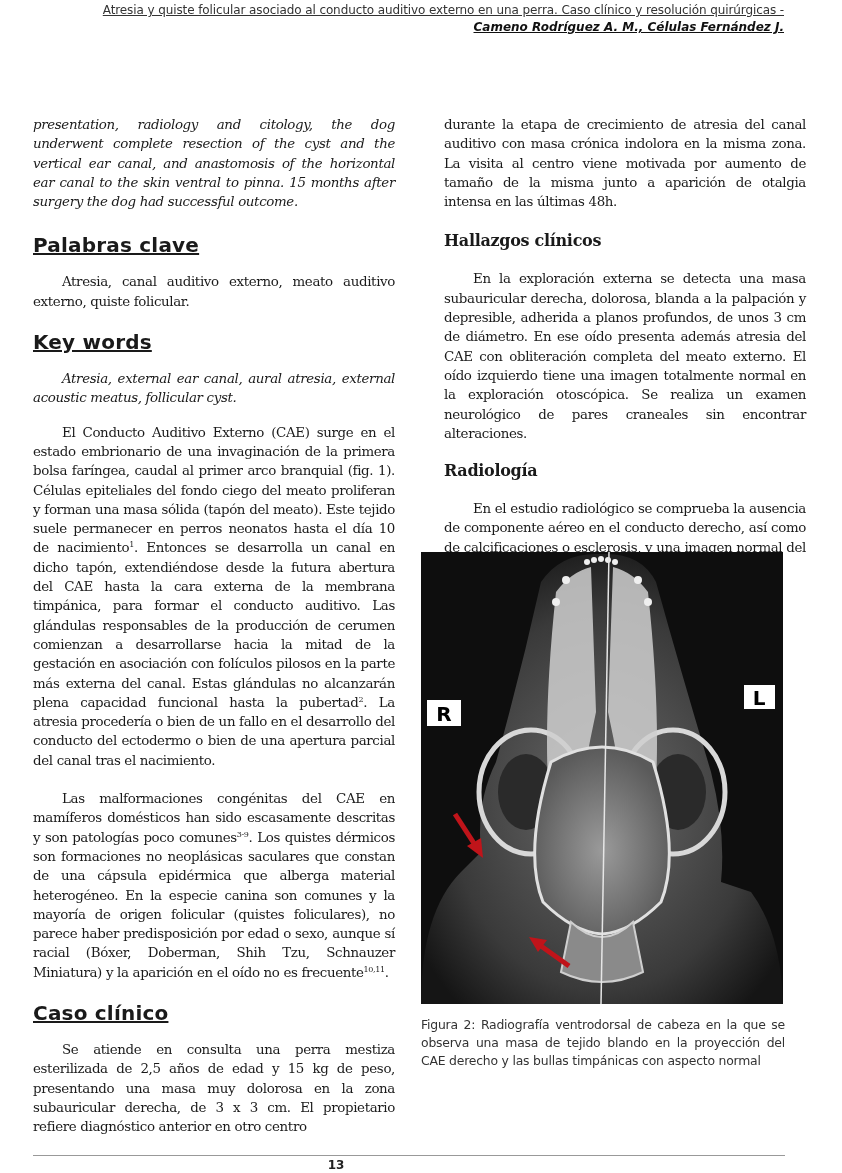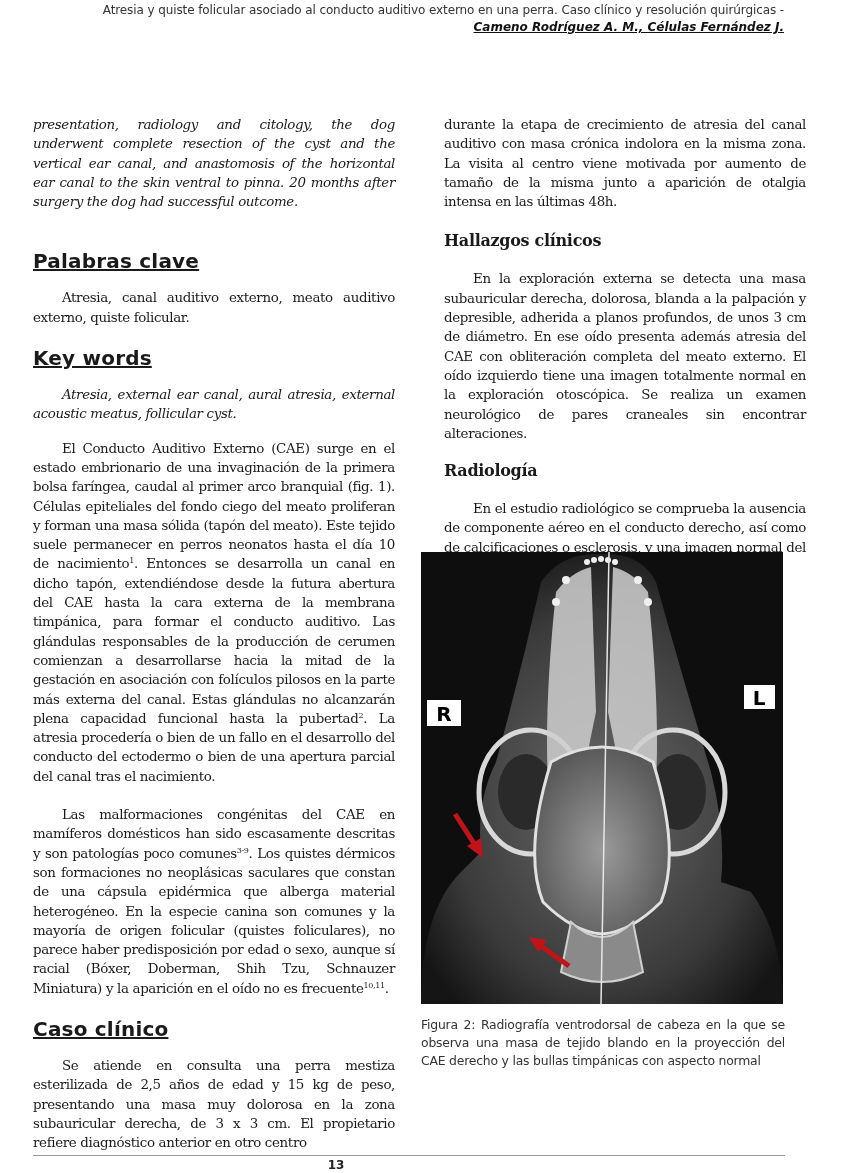--- a/index.html
+++ b/index.html
@@ -1,18 +1,18 @@
 <!DOCTYPE html>
 <html><head>
 <meta charset="utf-8">
 <style>
   html, body { margin: 0; padding: 0; background: #ffffff; }
   body { width: 842px; height: 1173px; position: relative; overflow: hidden; color: #1a1a1a; }
   .running-header { position: absolute; top: 2px; right: 58px; text-align: right; font-family: "DejaVu Sans", sans-serif; font-size: 12px; line-height: 17px; color: #333; }
-  .running-header .title { letter-spacing: -0.1px; }
+  .running-header .title { text-decoration: underline; letter-spacing: -0.1px; }
   .running-header .authors { font-weight: bold; font-style: italic; text-decoration: underline; color: #111; }
   .col { position: absolute; top: 115px; width: 362px; font-family: "DejaVu Serif", serif; font-size: 13.4px; line-height: 19.3px; text-align: justify; letter-spacing: -0.35px; }
   .col-left { left: 33px; }
   .col-right { left: 444px; }
   .col p { margin: 0; text-indent: 29px; }
   .col p.noindent { text-indent: 0; }
   .col p.italic { font-style: italic; }
   h2.sec { font-family: "DejaVu Sans", sans-serif; font-weight: bold; font-size: 20px; text-decoration: underline; margin: 0; color: #1a1a1a; letter-spacing: 0.2px; line-height: 24px; }
   h3.sub { font-family: "DejaVu Serif", serif; font-weight: bold; font-size: 16px; margin: 0; color: #1a1a1a; letter-spacing: -0.3px; line-height: 22px; }
   sup { font-size: 8px; line-height: 0; vertical-align: super; }
@@ -24,23 +24,23 @@
 </style>
 </head>
 <body>
 
 <div class="running-header">
   <div class="title">Atresia y quiste folicular asociado al conducto auditivo externo en una perra. Caso clínico y resolución quirúrgicas -</div>
   <div class="authors">Cameno Rodríguez A. M., Células Fernández J.</div>
 </div>
 
 <div class="col col-left">
-  <p class="noindent italic">presentation, radiology and citology, the dog underwent complete resection of the cyst and the vertical ear canal, and anastomosis of the horizontal ear canal to the skin ventral to pinna. 20 months after surgery the dog had successful outcome.</p>
+  <p class="noindent italic">presentation, radiology and citology, the dog underwent complete resection of the cyst and the vertical ear canal, and anastomosis of the horizontal ear canal to the skin ventral to pinna. 15 months after surgery the dog had successful outcome.</p>
 
-  <h2 class="sec" style="margin-top:38px;">Palabras clave</h2>
+  <h2 class="sec" style="margin-top:22px;">Palabras clave</h2>
   <p style="margin-top:15px;">Atresia, canal auditivo externo, meato auditivo externo, quiste folicular.</p>
 
   <h2 class="sec" style="margin-top:19px;">Key words</h2>
   <p class="italic" style="margin-top:15px;">Atresia, external ear canal, aural atresia, external acoustic meatus, follicular cyst.</p>
 
   <p style="margin-top:15px;"><span>El Conducto Auditivo Externo (CAE) surge en el estado embrionario de una invaginación de la primera bolsa faríngea, caudal al primer arco branquial (fig. 1). Células epiteliales del fondo ciego del meato proliferan y forman una masa sólida (tapón del meato). Este tejido suele permanecer en perros neonatos hasta el día 10 de nacimiento</span><sup>1</sup><span>. Entonces se desarrolla un canal en dicho tapón, extendiéndose desde la futura abertura del CAE hasta la cara externa de la membrana timpánica, para formar el conducto auditivo. Las glándulas responsables de la producción de cerumen comienzan a desarrollarse hacia la mitad de la gestación en asociación con folículos pilosos en la parte más externa del canal. Estas glándulas no alcanzarán plena capacidad funcional hasta la pubertad</span><sup>2</sup><span>. La atresia procedería o bien de un fallo en el desarrollo del conducto del ectodermo o bien de una apertura parcial del canal tras el nacimiento.</span></p>
   <p style="margin-top:19px;"><span>Las malformaciones congénitas del CAE en mamíferos domésticos han sido escasamente descritas y son patologías poco comunes</span><sup>3-9</sup><span>. Los quistes dérmicos son formaciones no neoplásicas saculares que constan de una cápsula epidérmica que alberga material heterogéneo. En la especie canina son comunes y la mayoría de origen folicular (quistes foliculares), no parece haber predisposición por edad o sexo, aunque sí racial (Bóxer, Doberman, Shih Tzu, Schnauzer Miniatura) y la aparición en el oído no es frecuente</span><sup>10,11</sup><span>.</span></p>
 
   <h2 class="sec" style="margin-top:19px;">Caso clínico</h2>
   <p style="margin-top:15px;">Se atiende en consulta una perra mestiza esterilizada de 2,5 años de edad y 15 kg de peso, presentando una masa muy dolorosa en la zona subauricular derecha, de 3 x 3 cm. El propietario refiere diagnóstico anterior en otro centro</p>

